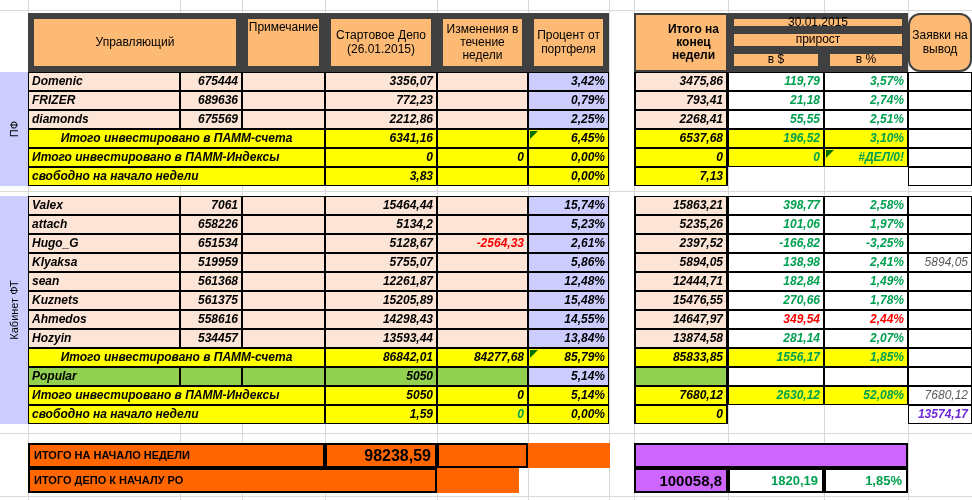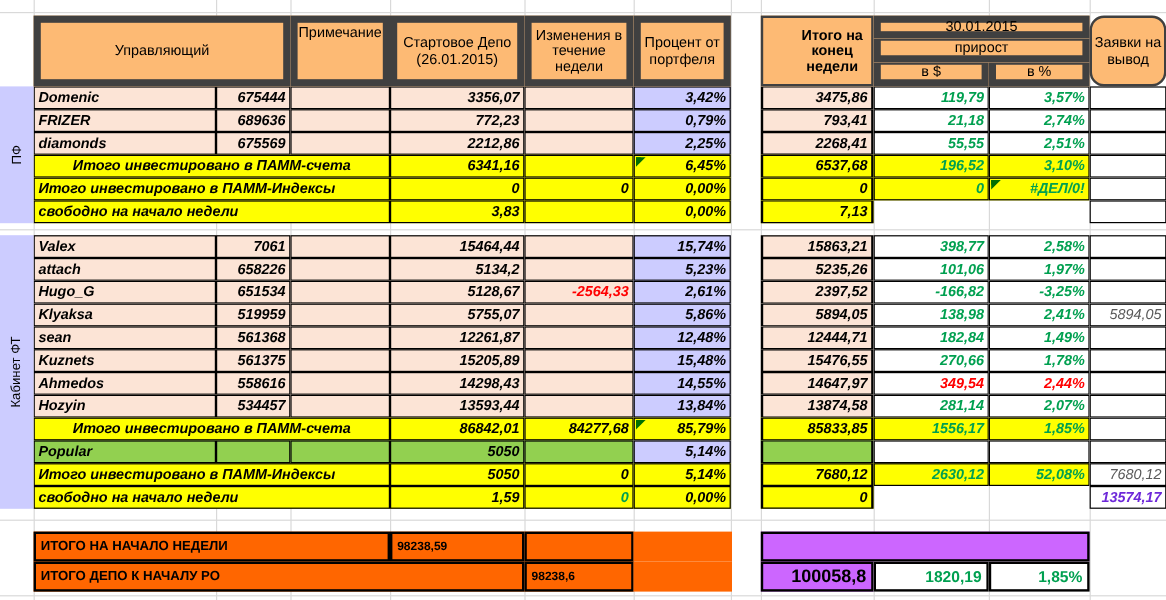--- a/index.html
+++ b/index.html
@@ -65,21 +65,21 @@
   .vlabel{position:absolute;left:0;width:28px;background:#ccccff;display:flex;
           align-items:center;justify-content:center;z-index:1;}
   .vlabel span{transform:rotate(-90deg);white-space:nowrap;font-size:11px;}
 
   
   #foot-orange{left:28px;top:443px;width:582px;z-index:1;}
   .frow{display:flex;height:25px;}
   .fc{box-sizing:border-box;border:2px solid #000;background:#ff6600;font-weight:bold;
       line-height:21px;padding:0 4px;overflow:hidden;white-space:nowrap;}
   .fc.lbl{font-size:11px;}
-  .fc.val{font-size:10px;text-align:left;}
+  .fc.val{font-size:16px;text-align:right;}
   .fc.plain{border:none;background:#ff6600;}
   #foot-purple{left:634px;top:443px;width:274px;z-index:1;}
   .pc{box-sizing:border-box;border:2px solid #000;font-weight:bold;line-height:21px;
       padding:0 4px;text-align:right;overflow:hidden;}
   .pc.purple{background:#cc66ff;}
   .pc.white{background:#fff;color:#00a050;font-size:13px;}
 </style>
 </head>
 <body>
 
@@ -363,21 +363,20 @@
 
   <div id="foot-orange" class="layer">
     <div class="frow">
       <div class="fc lbl" style="width:297px">ИТОГО НА НАЧАЛО НЕДЕЛИ</div>
       <div class="fc val" style="width:112px">98238,59</div>
       <div class="fc" style="width:91px"></div>
       <div class="fc plain" style="width:82px"></div>
     </div>
     <div class="frow">
       <div class="fc lbl" style="width:409px">ИТОГО ДЕПО К НАЧАЛУ РО</div>
-      <div class="fc val" style="width:91px">98238,6</div>
       <div class="fc plain" style="width:82px"></div>
     </div>
   </div>
 
   <div id="foot-purple" class="layer">
     <div class="frow">
       <div class="pc purple" style="width:274px"></div>
     </div>
     <div class="frow">
       <div class="pc purple" style="width:94px;font-size:15px">100058,8</div>

